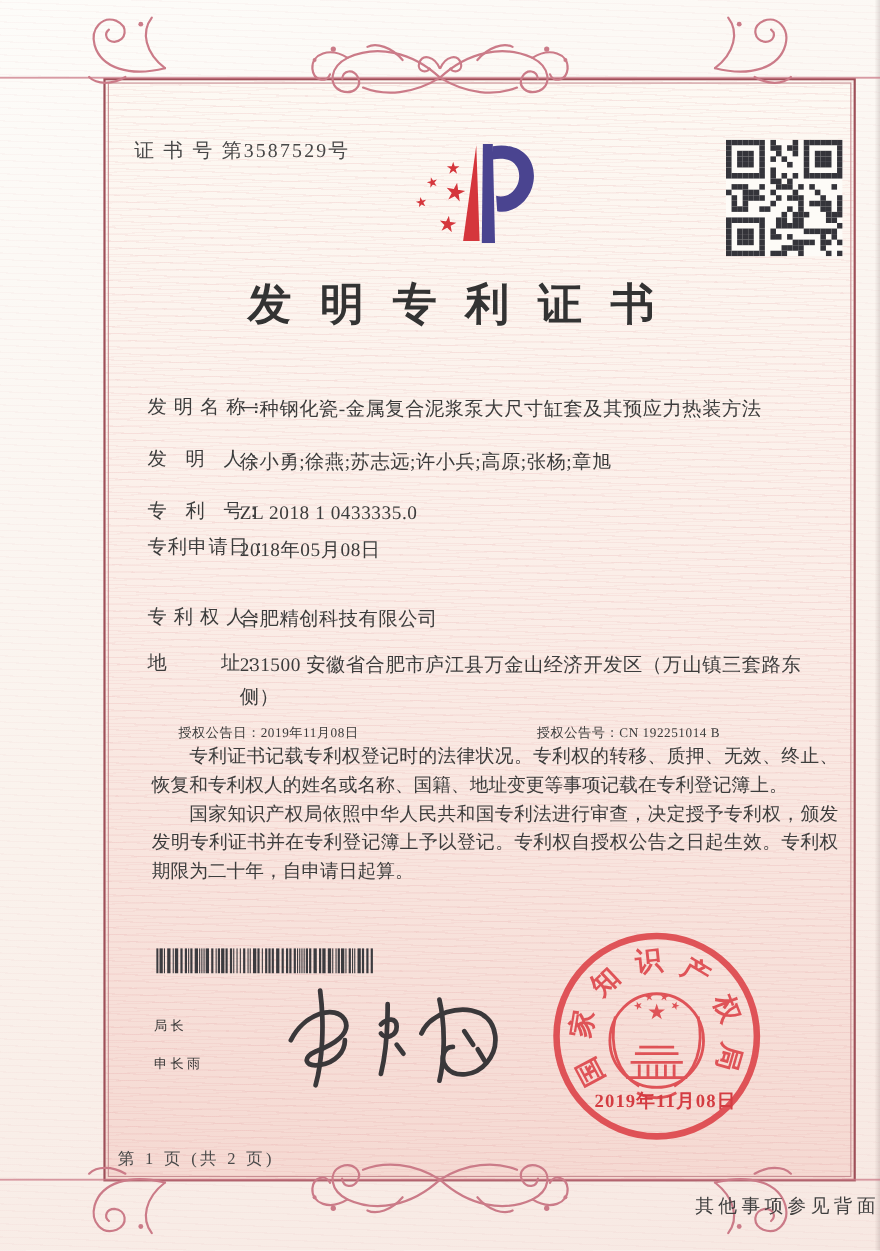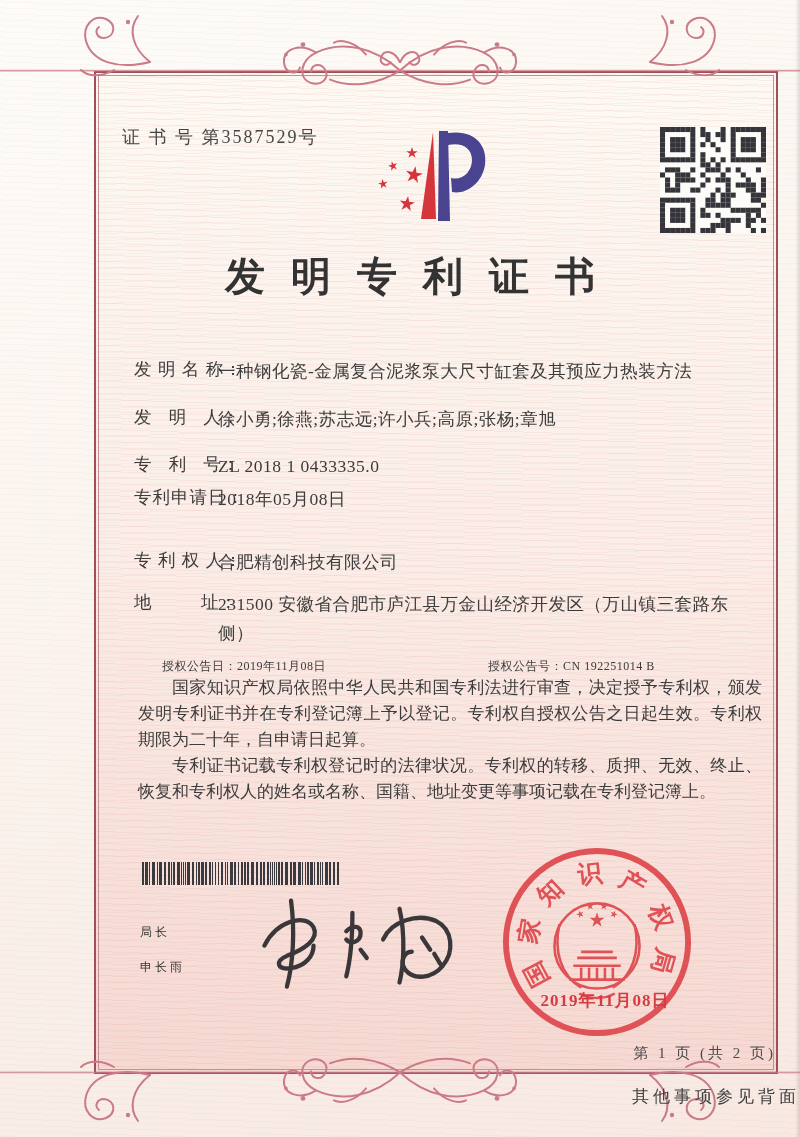--- a/index.html
+++ b/index.html
@@ -33,21 +33,21 @@
     letter-spacing:26px;margin-left:-13px;color:#333;}
   .row{left:38px;font-size:17.5px;color:#3c3c3c;}
   .row .label{display:inline-block;white-space:pre;letter-spacing:1px;}
   .row .value{position:absolute;left:84px;top:0;width:512px;white-space:pre-wrap;line-height:29px;letter-spacing:0.5px;}
   .grant{font-size:12px;letter-spacing:0.5px;white-space:pre;}
   .paras{left:42px;top:602px;width:624px;font-size:17px;line-height:26px;text-align:justify;color:#3c3c3c;}
   .paras p{margin:0;text-indent:2em;}
   .director{font-size:12px;letter-spacing:3px;color:#343434;}
   .seal-date{left:424px;top:916px;width:170px;text-align:center;font-size:17px;
     color:#d43c42;font-weight:bold;letter-spacing:1px;z-index:4;}
-  .page-info{left:0;top:971px;width:100%;text-align:right;font-size:15px;letter-spacing:3px;color:#4a4a4a;}
+  .page-info{left:0;top:971px;width:100%;text-align:left;font-size:15px;letter-spacing:3px;color:#4a4a4a;padding-left:11px;}
   .back-note{position:absolute;left:0;top:1085px;width:100%;text-align:right;z-index:3;
     font-size:17px;letter-spacing:4px;color:#3f3f3f;}
 </style>
 </head>
 <body>
 
 <div class="page">
 
   <svg class="deco" width="800" height="1137" viewBox="0 0 800 1137">
     <defs>
@@ -348,22 +348,22 @@
       </div>
 
       <div class="abs grant" style="left:38px;top:570px;">
         <span>授权公告日：</span><span>2019年11月08日</span>
       </div>
       <div class="abs grant" style="left:364px;top:570px;">
         <span>授权公告号：</span><span>CN 192251014 B</span>
       </div>
 
       <div class="abs paras">
+        <p>专利证书记载专利权登记时的法律状况。专利权的转移、质押、无效、终止、恢复和专利权人的姓名或名称、国籍、地址变更等事项记载在专利登记簿上。</p>
         <p>国家知识产权局依照中华人民共和国专利法进行审查，决定授予专利权，颁发发明专利证书并在专利登记簿上予以登记。专利权自授权公告之日起生效。专利权期限为二十年，自申请日起算。</p>
-        <p>专利证书记载专利权登记时的法律状况。专利权的转移、质押、无效、终止、恢复和专利权人的姓名或名称、国籍、地址变更等事项记载在专利登记簿上。</p>
       </div>
 
       <svg class="abs" id="barcode" style="left:46px;top:789px;" width="202" height="23" viewBox="0 0 202 23">
           <rect x="0" y="0" width="2" height="23" fill="#3b3b3f"></rect>
           <rect x="3" y="0" width="3" height="23" fill="#3b3b3f"></rect>
           <rect x="7" y="0" width="1" height="23" fill="#3b3b3f"></rect>
           <rect x="10" y="0" width="3" height="23" fill="#3b3b3f"></rect>
           <rect x="15" y="0" width="1" height="23" fill="#3b3b3f"></rect>
           <rect x="17" y="0" width="3" height="23" fill="#3b3b3f"></rect>
           <rect x="22" y="0" width="2" height="23" fill="#3b3b3f"></rect>

